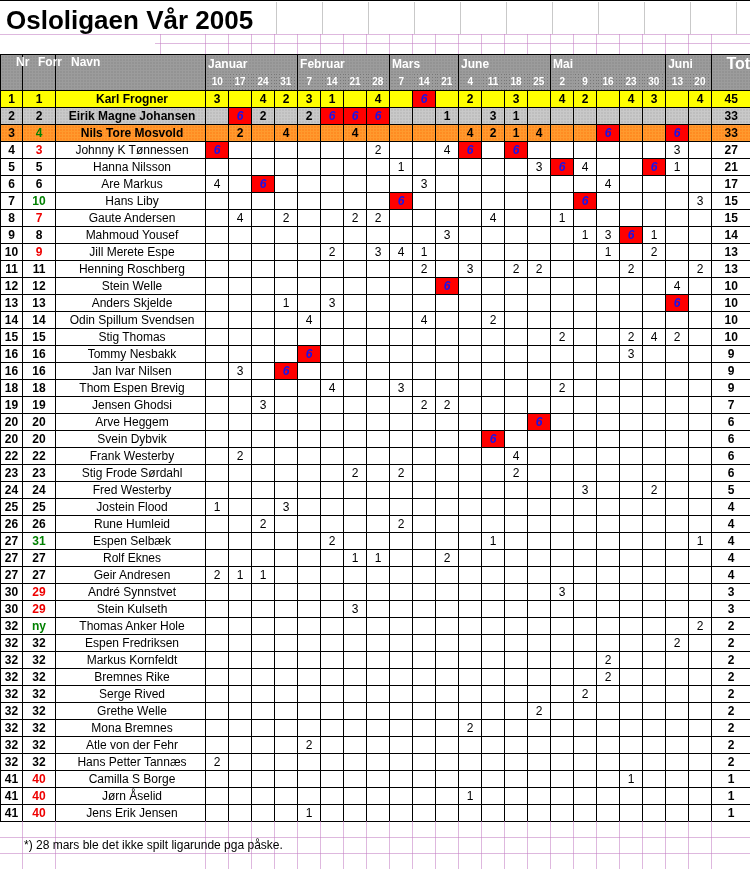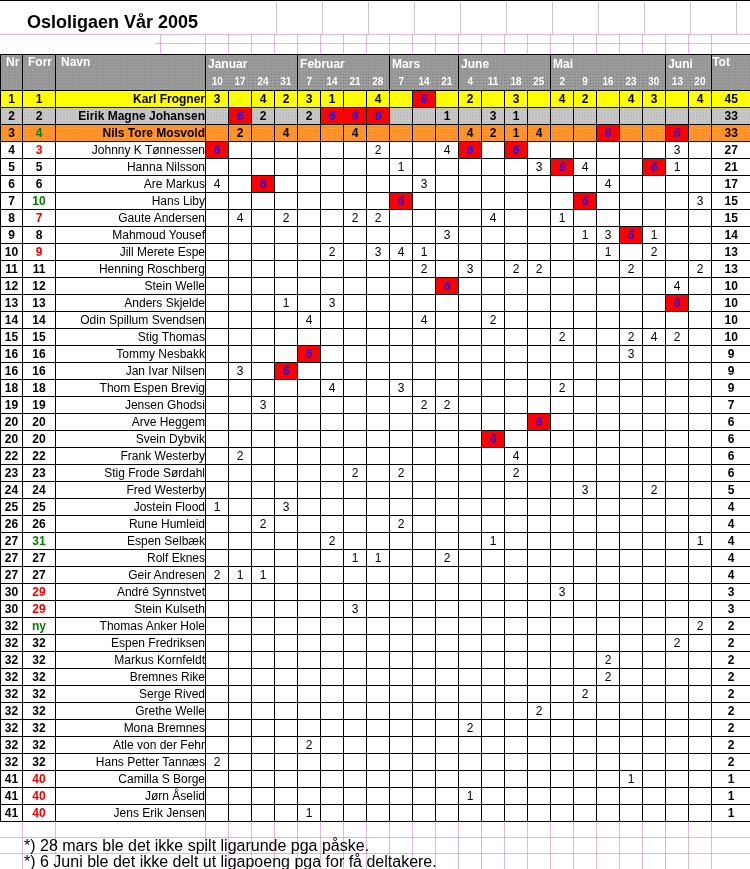--- a/index.html
+++ b/index.html
@@ -2,50 +2,49 @@
 <html><head>
 <meta charset="utf-8">
 <style>
   html,body { margin:0; padding:0; background:#ffffff; }
   .sheet {
     position:relative; width:750px; height:869px; background:#fff;
     font-family:"Liberation Sans", sans-serif; overflow:hidden;
     border-top:1px solid #000;
   }
   .page-title {
-    position:absolute; top:11px; left:6px; height:32px;
-    font-size:18px; font-weight:bold; color:#000; white-space:nowrap;
+    position:absolute; top:4px; left:6px; height:32px;
+    font-size:26px; font-weight:bold; color:#000; white-space:nowrap;
     z-index:3;
-    margin-left:21px;
   }
   table.league {
     position:absolute; top:53px; left:0;
     border-collapse:collapse; table-layout:fixed; width:750px;
     border:1px solid #000;
   }
   
   thead th {
     background-color:#9c9c9c;
     background-image:radial-gradient(#777777 25%, rgba(0,0,0,0) 26%);
     background-size:3px 3px;
     color:#fff; font-weight:bold; padding:0; margin:0;
   }
-  th.h-plain { font-size:12px; text-align:left; padding-left:5px; vertical-align:top; border-left:1px solid #000; }
+  th.h-plain { font-size:12px; text-align:left; padding-left:15px; vertical-align:top; border-left:1px solid #000; }
   th.h-month { font-size:12px; text-align:left; padding-left:2px; height:18px; border-left:1px solid #000; overflow:visible; white-space:nowrap; }
   th.h-date  { font-size:10px; text-align:center; height:17px; }
   th.h-date.first { border-left:1px solid #000; }
-  th.h-tot   { font-size:12px; text-align:left; vertical-align:top; border-left:1px solid #000; }
+  th.h-tot   { font-size:16px; text-align:right; vertical-align:top; border-left:1px solid #000; }
   
   tbody td {
     border:1px solid #000; height:16px; padding:0;
     font-size:12px; text-align:center; color:#000; line-height:16px;
     overflow:hidden; white-space:nowrap;
   }
   td.c-nr, td.c-forr, td.c-tot { font-weight:bold; }
-  td.c-name { text-align:right; padding-left:3px; }
+  td.c-name { text-align:center; padding-left:3px; }
   tr.hl-y td { background:#ffff00; font-weight:bold; }
   tr.hl-s td {
     background-color:#c9c9c9;
     background-image:radial-gradient(#9b9b9b 24%, rgba(0,0,0,0) 25%);
     background-size:3px 3px; font-weight:bold;
   }
   tr.hl-o td {
     background-color:#ff9a2e;
     background-image:radial-gradient(#ff5f00 24%, rgba(0,0,0,0) 25%);
     background-size:3px 3px; font-weight:bold;
@@ -55,21 +54,21 @@
   td.rc {
     background:#ff0000 !important; background-image:none !important;
     color:#1414ee; font-weight:bold; font-style:italic;
   }
   
   .vline { position:absolute; width:1px; z-index:1; }
   .hline { position:absolute; height:1px; z-index:1; }
   .pink  { background:rgba(195,125,195,0.55); }
   .grey  { background:#c9c9c9; }
   .footnote {
-    position:absolute; left:24px; font-size:16px; color:#000;
+    position:absolute; left:24px; font-size:12px; color:#000;
     white-space:nowrap; z-index:3; line-height:15px;text-align:center;
   }
 </style>
 </head>
 <body>
 
 <div class="sheet">
   <div class="page-title">Osloligaen Vår 2005</div>
 
   <table class="league">
@@ -1341,21 +1340,20 @@
           <td class="c-score"></td>
           <td class="c-score"></td>
           <td class="c-score"></td>
           <td class="c-score"></td>
           <td class="c-tot">1</td>
         </tr>
       </tbody>
   </table>
 
   <div class="footnote" style="top:837px;">*) 28 mars ble det ikke spilt ligarunde pga påske.</div>
-  <div class="footnote" style="top:853px;">*) 6 Juni ble det ikke delt ut ligapoeng pga for få deltakere.</div>
 
   <div>
       <div class="hline pink" style="left: 0px; top: 33px; width: 750px; height: 1px;"></div>
       <div class="hline pink" style="left: 155px; top: 42px; width: 595px; height: 1px;"></div>
       <div class="vline pink" style="left: 160px; top: 33px; width: 1px; height: 20px;"></div>
       <div class="vline pink" style="left: 205px; top: 33px; width: 1px; height: 20px;"></div>
       <div class="vline pink" style="left: 228px; top: 33px; width: 1px; height: 20px;"></div>
       <div class="vline pink" style="left: 251px; top: 33px; width: 1px; height: 20px;"></div>
       <div class="vline pink" style="left: 274px; top: 33px; width: 1px; height: 20px;"></div>
       <div class="vline pink" style="left: 297px; top: 33px; width: 1px; height: 20px;"></div>

